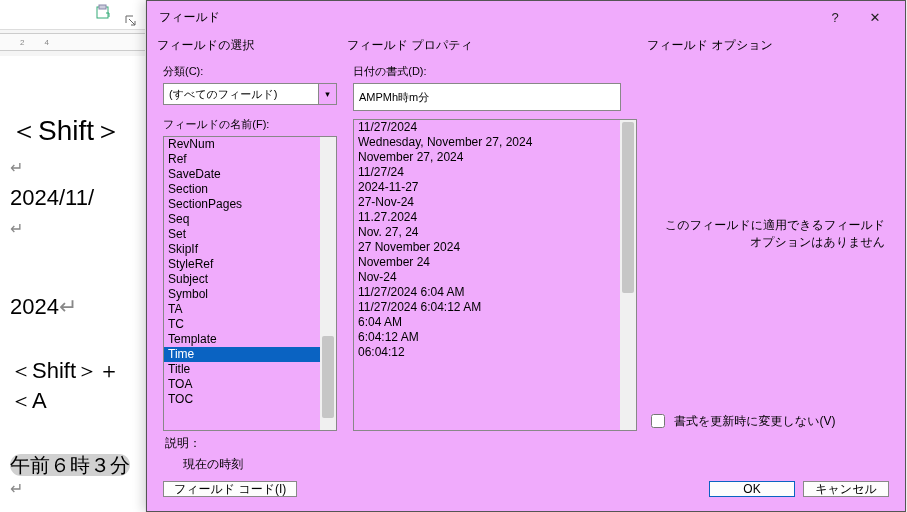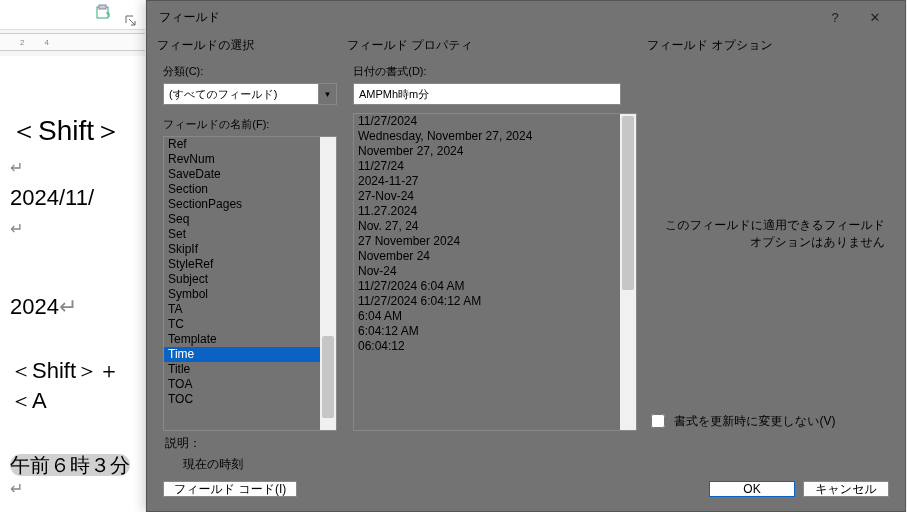--- a/index.html
+++ b/index.html
@@ -14,39 +14,39 @@
   .bg .page { position:absolute; top:56px; left:0; width:145px; bottom:0; background:#fff; padding:6px 10px; }
   .bg .serif { font-family: "Times New Roman", serif; color:#000; }
   .bg .shift1 { font-size:28px; margin-top:50px;}
   .bg .pmark { font-size:16px; color:#888; margin:8px 0;}
   .bg .date1 { font-size:22px; margin-top:6px;}
   .bg .yr { font-size:22px; margin-top:56px;}
   .bg .shift2 { font-size:22px; margin-top:36px;}
   .bg .timejp { font-size:20px; margin-top:36px; background:#d0d0d0; display:inline;border-radius:11px;}
   
   
-  .dialog { position:absolute; left:146px; top:0; width:760px; height:512px; background:#737373; border:1px solid #555; box-shadow:-4px 0 10px rgba(0,0,0,.15); z-index:10; display:flex; flex-direction:column; }
+  .dialog { position:absolute; left:146px; top:0; width:760px; height:512px; background:#f0abfc; border:1px solid #555; box-shadow:-4px 0 10px rgba(0,0,0,.15); z-index:10; display:flex; flex-direction:column; }
   .titlebar { height:32px; display:flex; align-items:center; padding:0 10px 0 12px; font-size:12px; }
   .titlebar .title { flex:1; }
   .titlebar .btn { width:40px; height:28px; display:flex; align-items:center; justify-content:center; font-size:13px; color:#222; }
   
   .body { flex:1; display:flex; padding:4px 10px 0 10px; gap:10px; }
   .col { display:flex; flex-direction:column; }
   .col-left { width:180px; }
   .col-mid  { width:290px; }
   .col-right{ flex:1; }
   .section-head { font-size:12px; color:#000; margin-bottom:6px; }
   
   .lbl { font-size:11px; margin:4px 0 4px 6px; }
   
   .combo { display:flex; margin:0 0 8px 6px; }
   .combo input { flex:1; border:1px solid #888; font-size:11px; padding:2px 5px; height:22px; }
   .combo .arrow { width:18px; height:22px; border:1px solid #888; border-left:none; display:flex; align-items:center; justify-content:center; font-size:9px; }
   
-  .textbox { margin:0 16px 8px 6px; border:1px solid #888; font-size:11px; padding:2px 5px; height:22px; }
+  .textbox { margin:0 16px 8px 6px; border:1px solid #888; font-size:11px; padding:2px 5px; height:28px; }
   
   .listbox { margin:0 0 0 6px; border:1px solid #888; overflow:hidden; position:relative; font-size:12px; }
   .listbox .items { position:absolute; inset:0; right:16px; overflow:hidden; }
   .listbox .item { padding:0 4px; line-height:15px; white-space:nowrap; cursor:default; }
   .listbox .item.sel { background:#0a63c2; color:#fff; }
   .listbox .sb { position:absolute; top:0; right:0; width:16px; bottom:0; background:#f0f0f0; }
   .listbox .sb .thumb { position:absolute; left:2px; right:2px; background:#c6c6c6; border-radius:2px; }
   
   .list-left { flex:1; }
   .list-mid  { flex:1; }
@@ -113,22 +113,22 @@
     <div class="col col-left">
       <div class="section-head">フィールドの選択</div>
       <div class="lbl"><span>分類(C):</span></div>
       <div class="combo">
         <input readonly="" value="(すべてのフィールド)" style="">
         <div class="arrow">▾</div>
       </div>
       <div class="lbl"><span>フィールドの名前(F):</span></div>
       <div class="listbox list-left">
         <div class="items" id="left-items">
+            <div class="item">RevNum</div>
             <div class="item">Ref</div>
-            <div class="item">RevNum</div>
             <div class="item">SaveDate</div>
             <div class="item">Section</div>
             <div class="item">SectionPages</div>
             <div class="item">Seq</div>
             <div class="item">Set</div>
             <div class="item">SkipIf</div>
             <div class="item">StyleRef</div>
             <div class="item">Subject</div>
             <div class="item">Symbol</div>
             <div class="item">TA</div>

